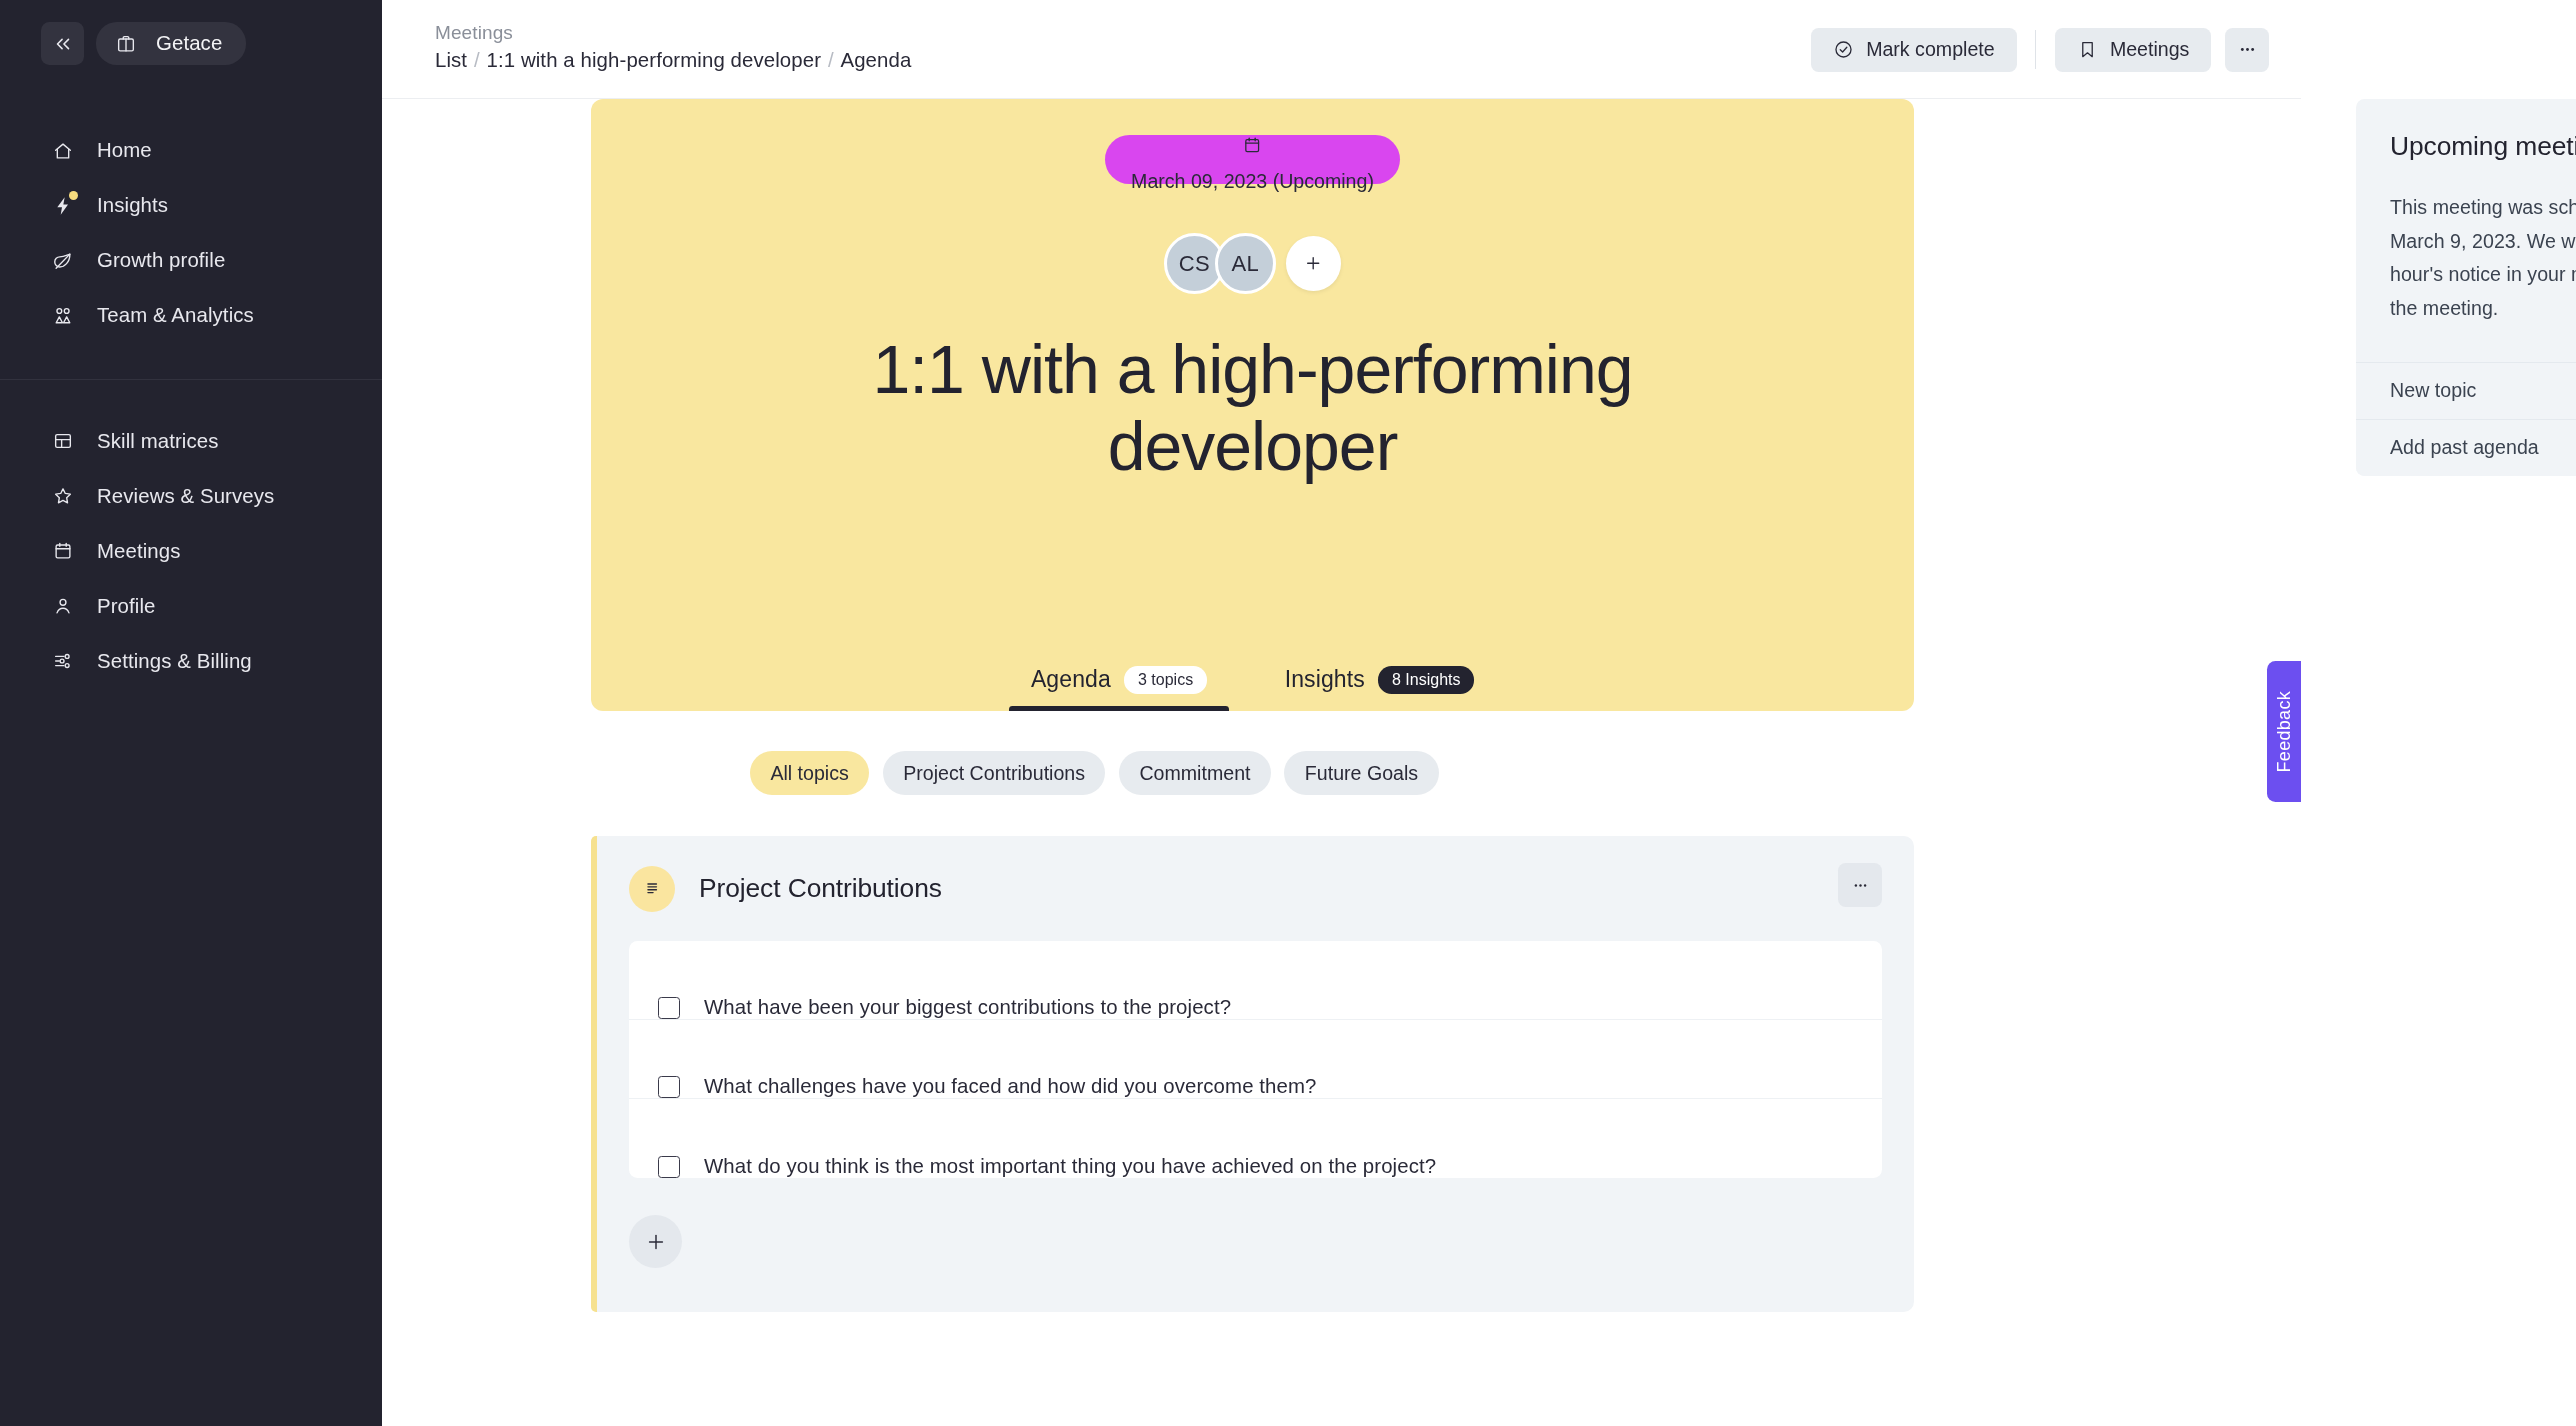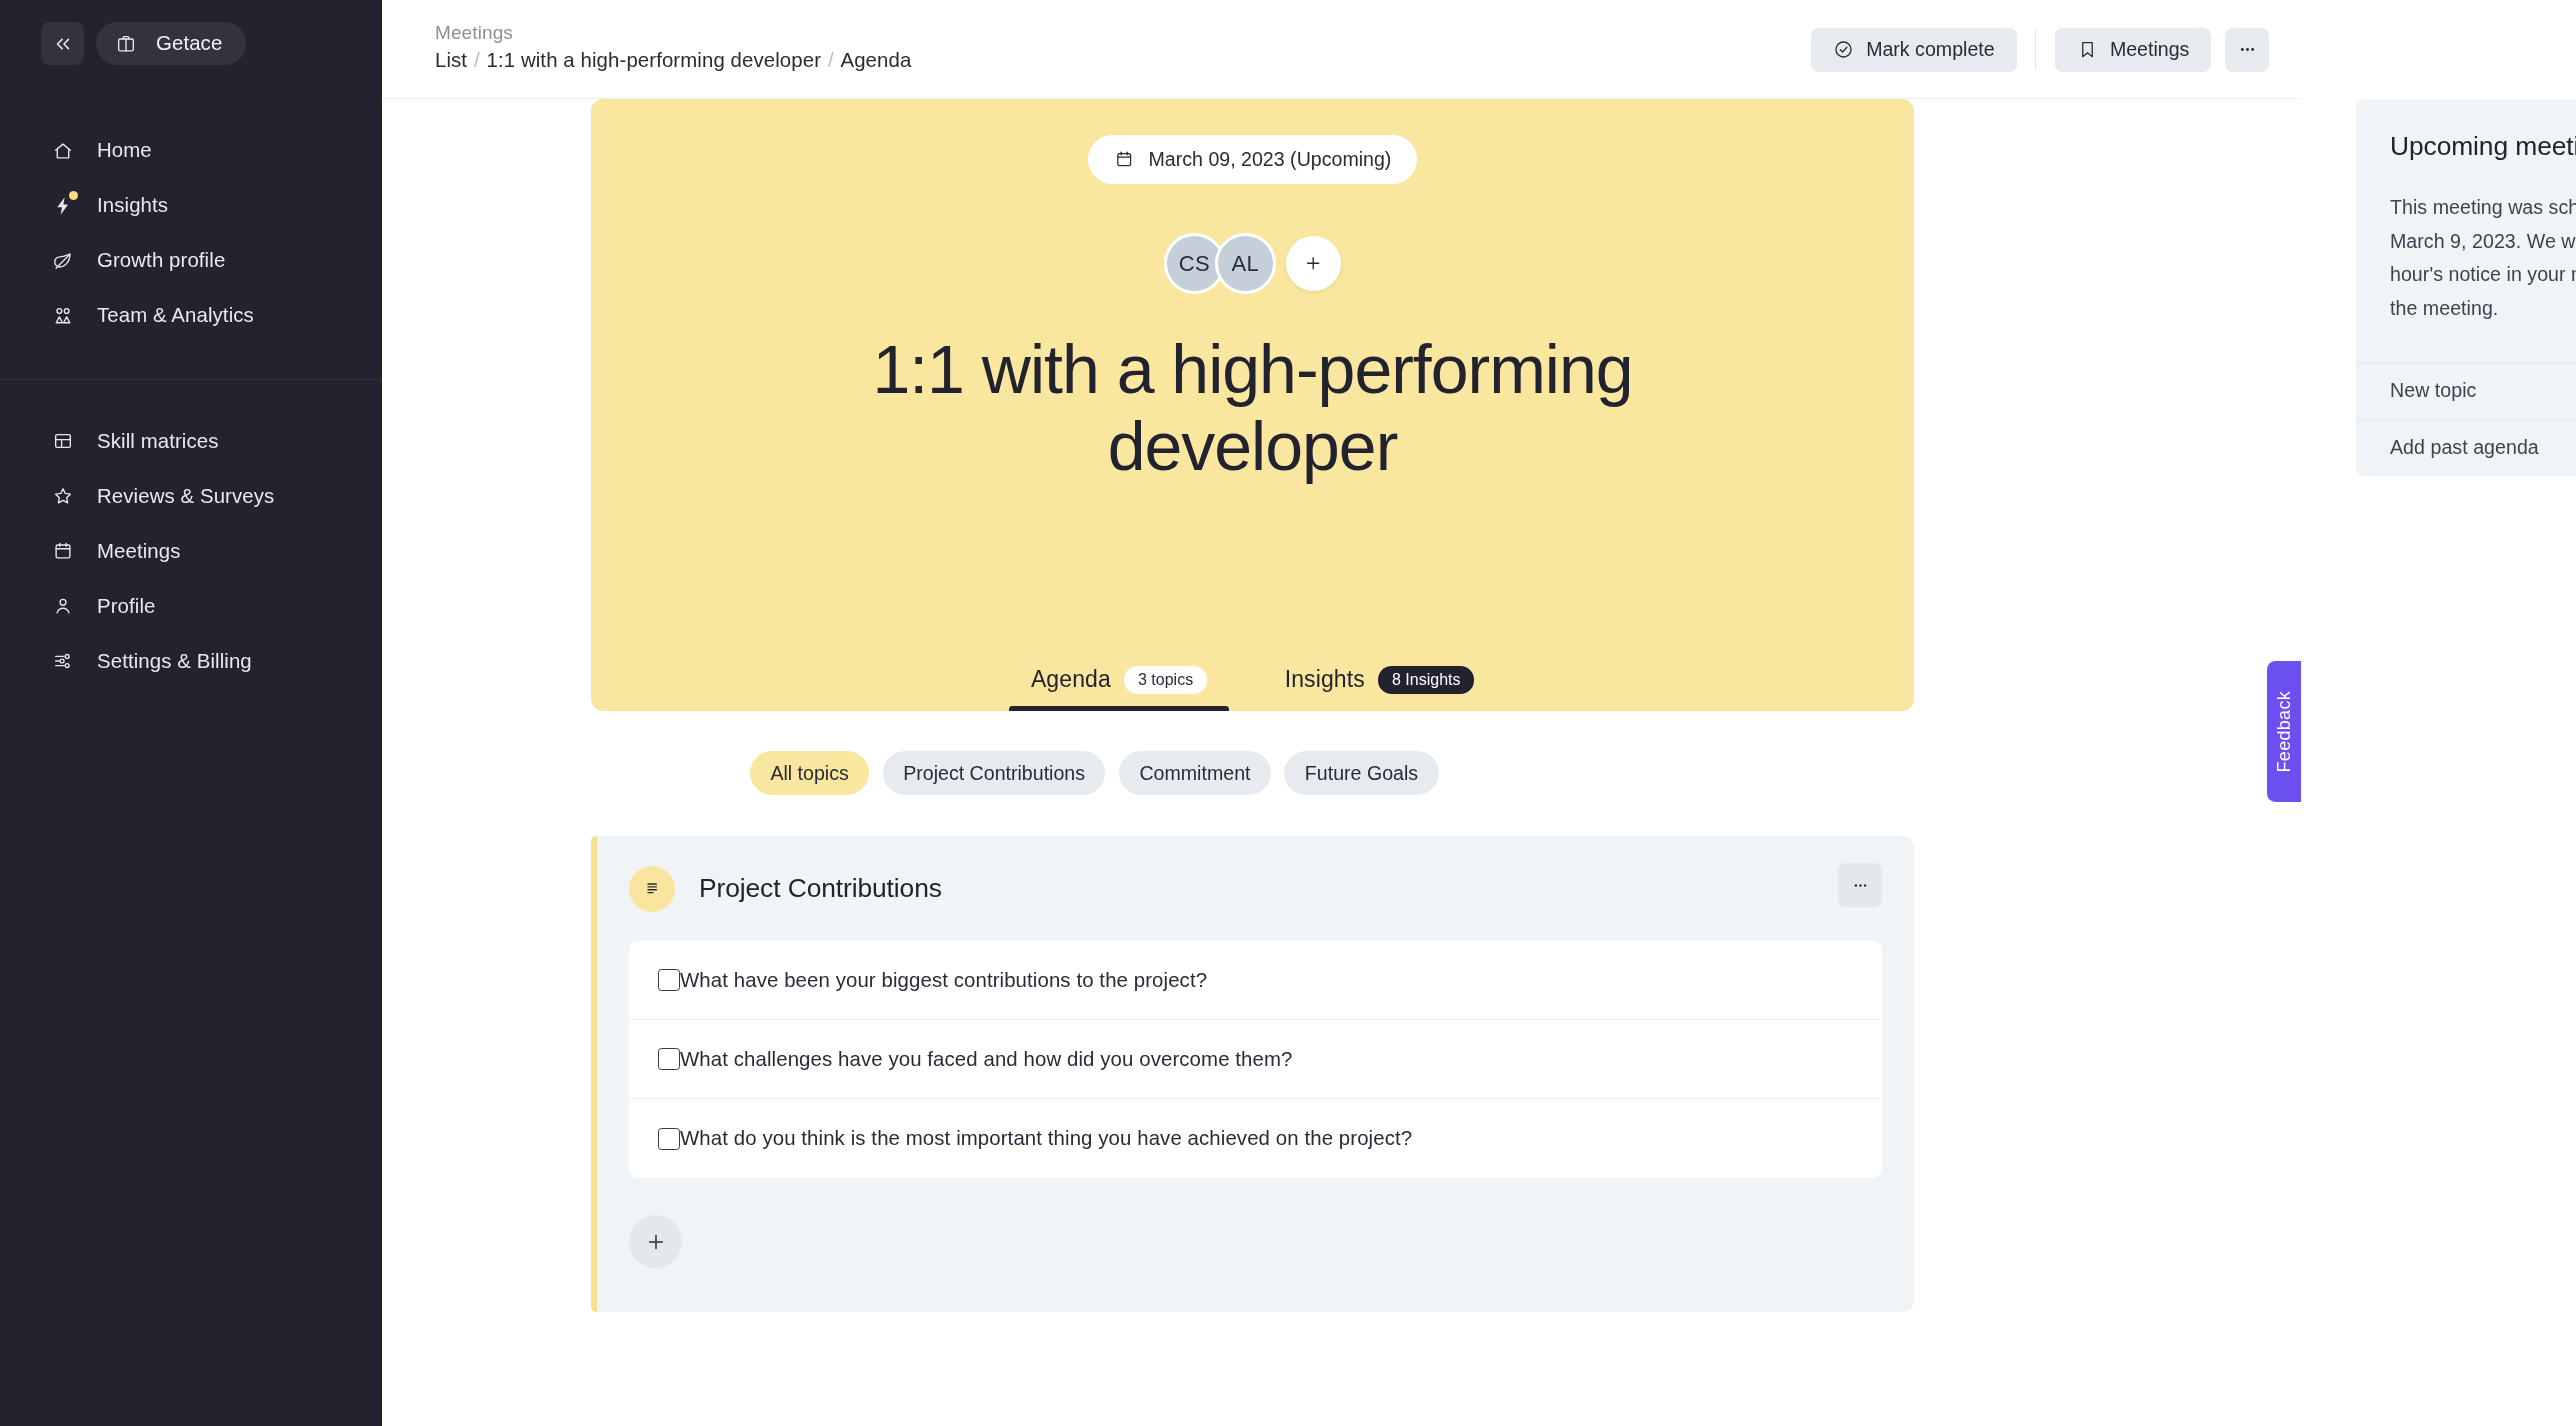--- a/index.html
+++ b/index.html
@@ -206,25 +206,26 @@
   }
 
   .date-pill {
     margin: 0 auto;
     width: fit-content;
     display: flex;
     align-items: center;
     gap: 14.5px;
     height: 49px;
     padding: 0 25.6px;
-    background: #ffffff;
+    background: #d946ef;
     border-radius: 25px;
     font-size: 19.6px;
     color: #2a2a38;
     cursor: pointer;
+    flex-direction: column;
   }
 
   .avatars {
     display: flex;
     justify-content: center;
     align-items: center;
     margin-top: 49px;
     text-align: right;
   }
   .avatar {
@@ -372,21 +373,22 @@
   }
 
   .item-list {
     margin-top: 22px;
     background: #ffffff;
     border-radius: 8.5px;
     overflow: hidden;
   }
   .item-row {
     display: flex;
-    align-items: center;
+    align-items: flex-end;
+    gap: 24px;
     height: 79px;
     padding: 0 29px;
     border-bottom: 0.9px solid #eef1f4;
     cursor: pointer;
   }
   .item-row:last-child { border-bottom: none; }
   .checkbox {
     width: 22px;
     height: 22px;
     border: 1.7px solid #3a3a4a;

